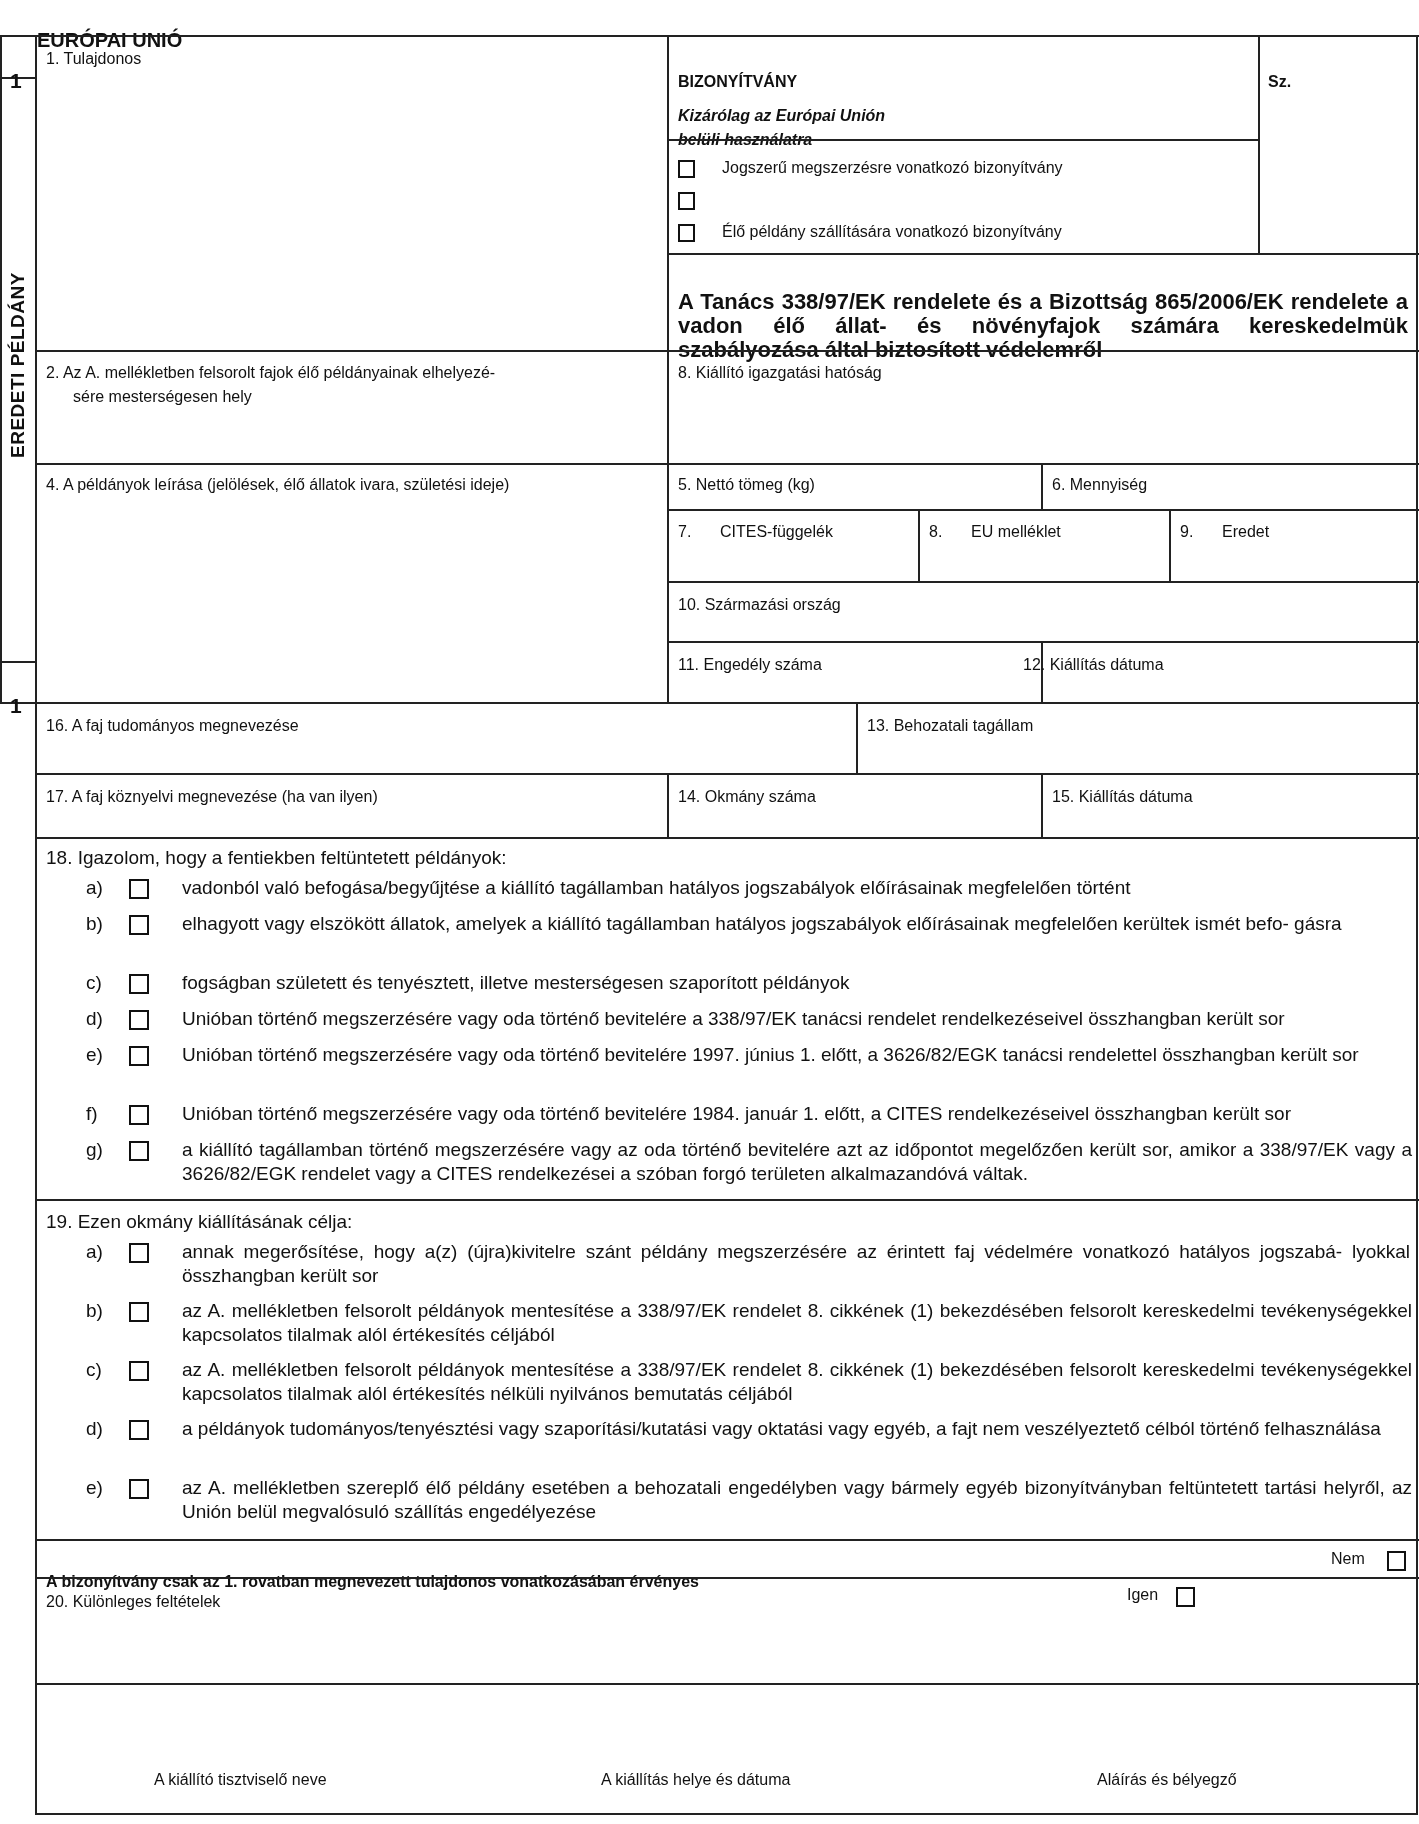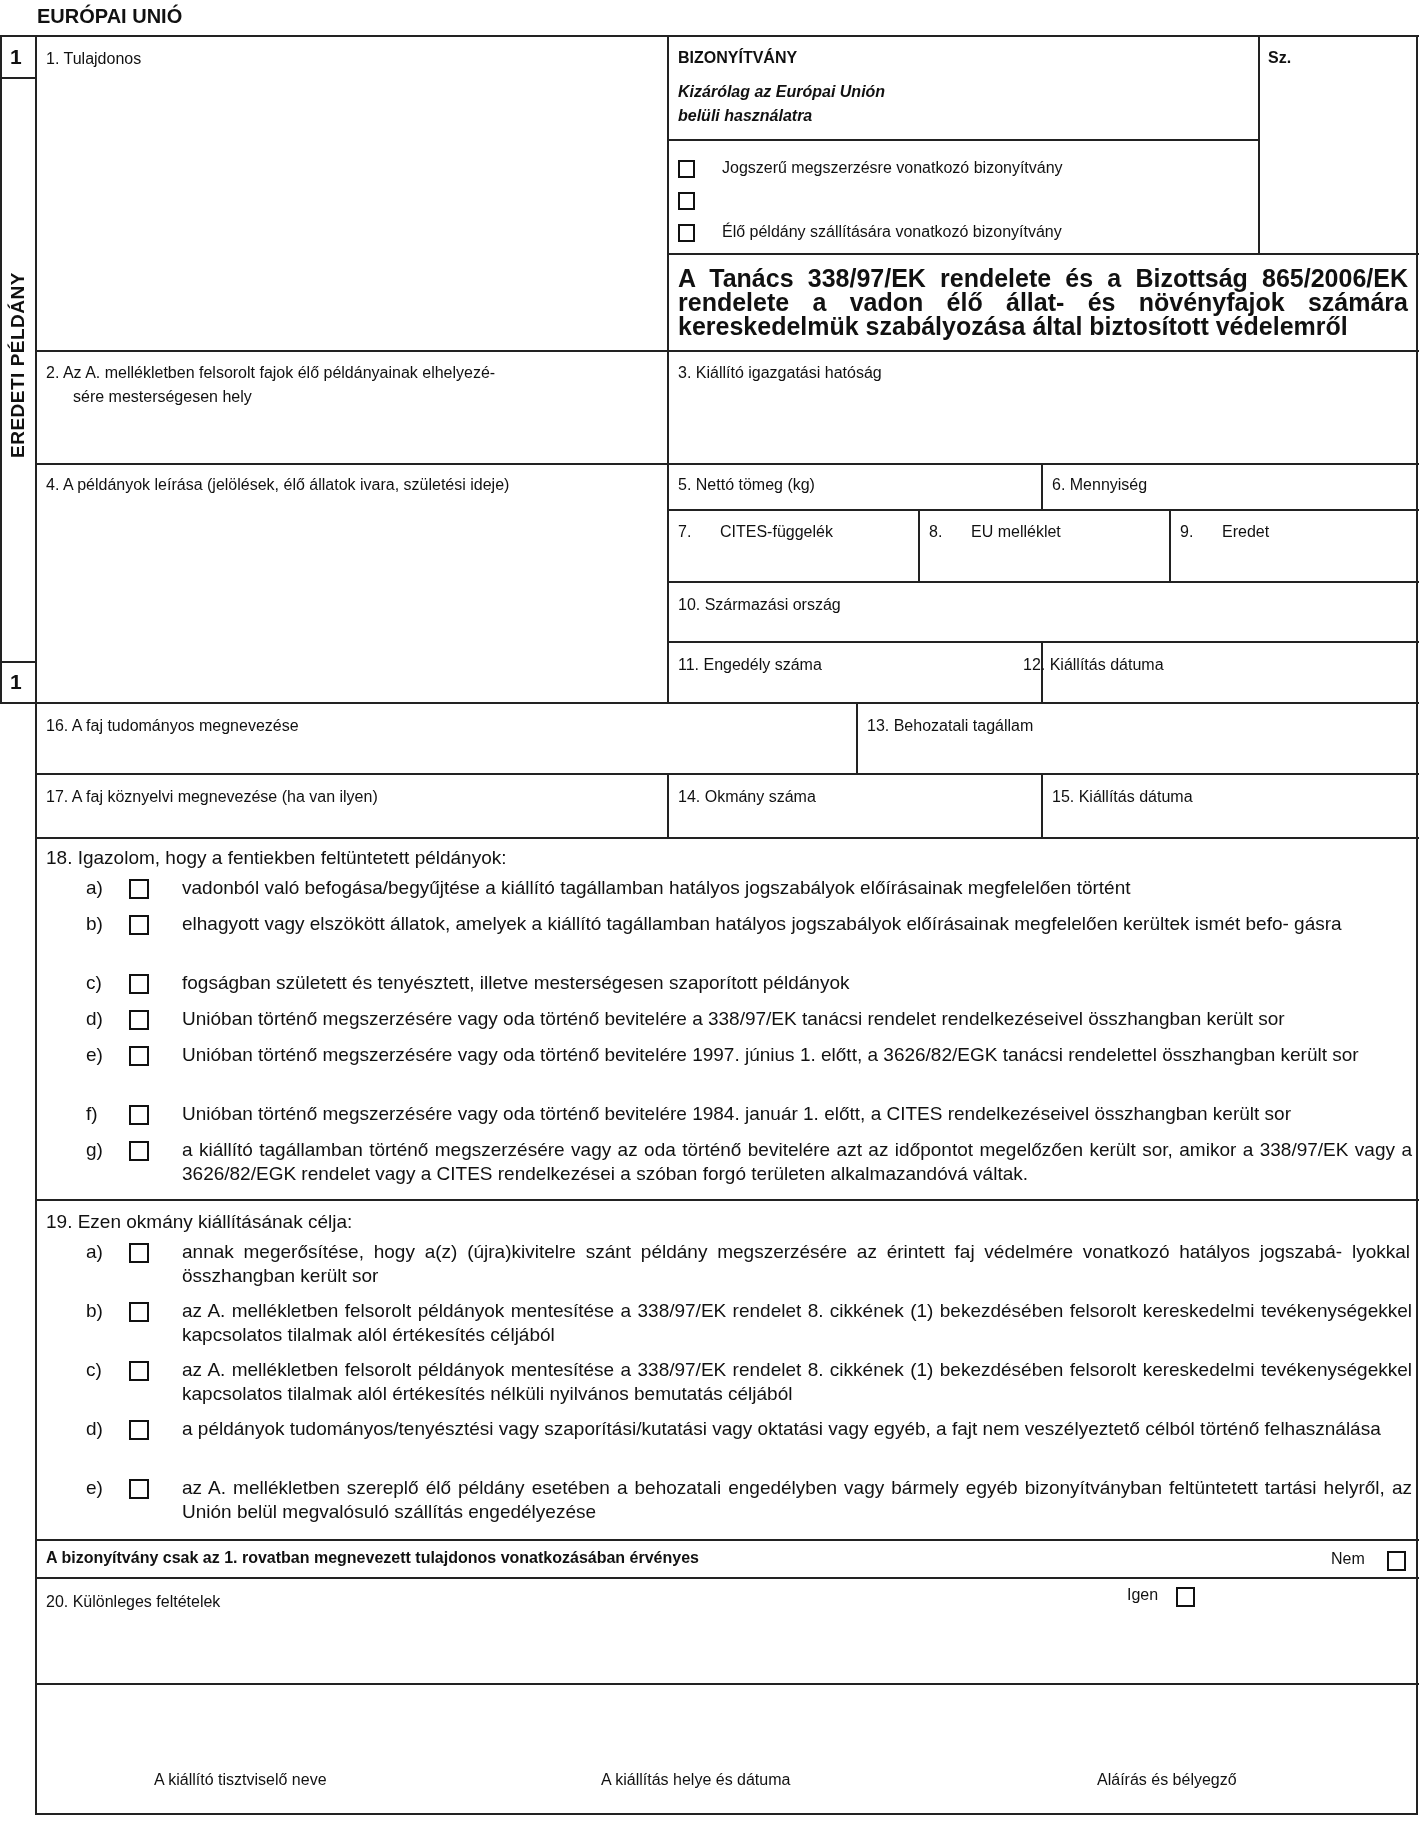--- a/index.html
+++ b/index.html
@@ -2,21 +2,21 @@
 <html><head>
 <meta charset="utf-8">
 <style>
   html, body { margin: 0; padding: 0; background: #ffffff; }
   body { width: 1419px; height: 1824px; position: relative; overflow: hidden;
          font-family: "Liberation Sans", "DejaVu Sans", sans-serif; color: #111; }
   .abs { position: absolute; }
   .hl { position: absolute; height: 0; border-top: 2px solid #222; }
   .vl { position: absolute; width: 0; border-left: 2px solid #222; }
   .txt { position: absolute; font-size: 16px; line-height: 24px; white-space: nowrap; }
-  .bold { font-weight: bold; }
+  .bold { font-weight: bold; margin-top: 24px; }
   .ital { font-style: italic; }
   .cb { position: absolute; width: 15px; height: 16px; border: 2px solid #111; background: #fff; box-sizing: border-box; }
   .item { position: absolute; left: 0; width: 1419px; }
   .item .letter { position: absolute; left: 86px; font-size: 19px; line-height: 24px; }
   .item .box { position: absolute; left: 129px; top: 3px; width: 20px; height: 20px; border: 2px solid #111; box-sizing: border-box; }
   .item .body { position: absolute; left: 182px; width: 1230px; font-size: 19px; line-height: 24px; text-align: justify; white-space: normal; }
   .sectitle { position: absolute; left: 46px; font-size: 19px; line-height: 24px; white-space: nowrap; }
   .vert { position: absolute; left: 4px; top: 356px; width: 210px; height: 28px; transform-origin: 0 0;
           transform: rotate(-90deg); font-weight: bold; font-size: 19px; line-height: 28px; text-align: center; letter-spacing: 0.5px; }
 </style>
@@ -54,26 +54,26 @@
 </div>
 <div class="abs" style="left:678px; top:188px; width:580px; height:26px;">
   <div class="cb" style="left:0; top:4px; width:17px; height:18px;"></div>
 </div>
 <div class="abs" style="left:678px; top:220px; width:580px; height:26px;">
   <div class="cb" style="left:0; top:4px; width:17px; height:18px;"></div>
   <div class="txt" style="left:44px; top:0;">Élő példány szállítására vonatkozó bizonyítvány</div>
 </div>
 
 <div class="hl" style="left:667px; top:253px; width:752px;"></div>
-<div class="abs bold" style="left:678px; top:266px; width:730px; font-size:25px; line-height:24px; text-align:justify;">A Tanács 338/97/EK rendelete és a Bizottság 865/2006/EK rendelete a vadon élő állat- és növényfajok számára kereskedelmük szabályozása által biztosított védelemről</div>
+<div class="abs bold" style="left:678px; top:266px; width:730px; font-size:22px; line-height:24px; text-align:justify;">A Tanács 338/97/EK rendelete és a Bizottság 865/2006/EK rendelete a vadon élő állat- és növényfajok számára kereskedelmük szabályozása által biztosított védelemről</div>
 
 <div class="hl" style="left:36px; top:350px; width:1383px;"></div>
 <div class="txt" style="left:46px; top:361px;text-align:right;">2.  Az A. mellékletben felsorolt fajok élő példányainak elhelyezé-</div>
 <div class="txt" style="left:73px; top:385px;">sére mesterségesen hely</div>
-<div class="txt" style="left:678px; top:361px;">3.  Kiállító igazgatási hatóság</div>
+<div class="txt" style="left:678px; top:361px;">8.  Kiállító igazgatási hatóság</div>
 
 <div class="hl" style="left:36px; top:463px; width:1383px;"></div>
 <div class="txt" style="left:46px; top:473px;">4.  A példányok leírása (jelölések, élő állatok ivara, születési ideje)</div>
 <div class="txt" style="left:678px; top:473px;">5.  Nettó tömeg (kg)</div>
 <div class="vl" style="left:1041px; top:463px; height:47px;"></div>
 <div class="txt" style="left:1052px; top:473px;">6.  Mennyiség</div>
 
 <div class="hl" style="left:667px; top:509px; width:752px;"></div>
 <div class="abs" style="left:678px; top:520px; width:230px; height:24px;">
   <span class="txt" style="left:0; top:0;">7.</span>

